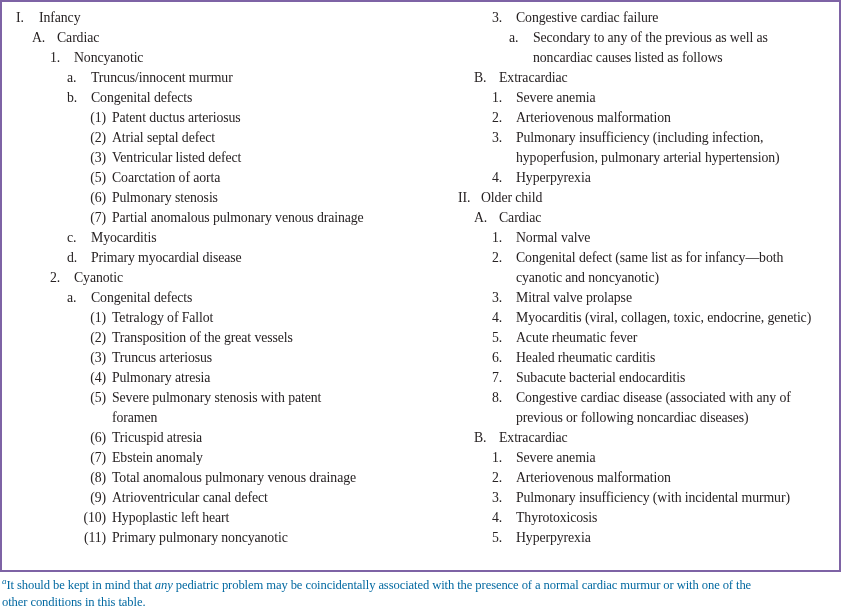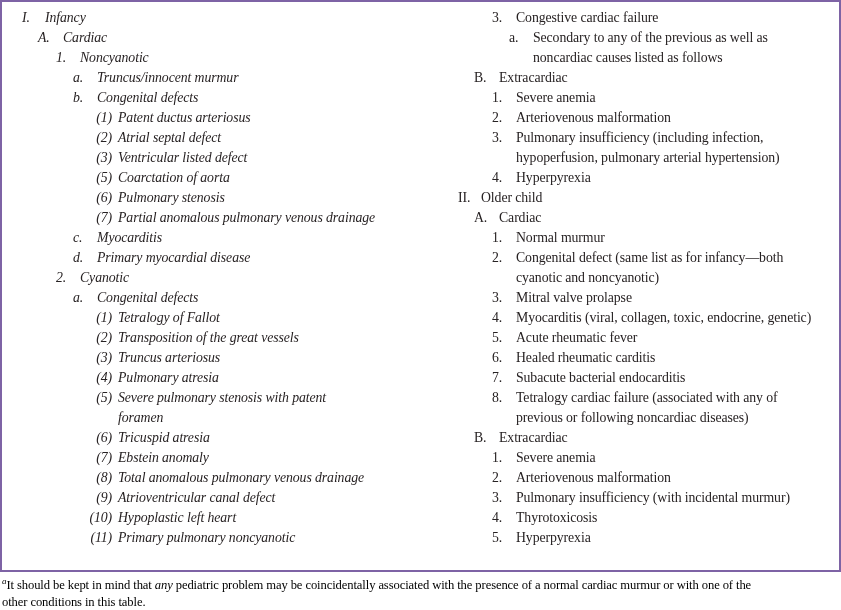--- a/index.html
+++ b/index.html
@@ -26,21 +26,21 @@
     border: 2px solid #7e63a5;
     background: #ffffff;
   }
   .col {
     position: absolute;
     top: 6px;
     font-size: 13.8px;
     line-height: 20px;
     letter-spacing: -0.1px;
   }
-  .col-left  { left: 20px;  width: 408px; font-style: italic; }
+  .col-left  { left: 14px;  width: 408px; }
   .col-right { left: 456px; width: 399px; }
 
   .item { white-space: pre; }
   .mk   { display: inline-block; white-space: pre; }
   .txt  { white-space: pre; }
 
   .l1 { padding-left: 23px; }
   .l1 .mk { width: 23px; margin-left: -23px; }
   .l2 { padding-left: 41px; }
   .l2 .mk { width: 25px; margin-left: -25px; }
@@ -59,21 +59,21 @@
 
   .footnote {
     position: absolute;
     left: 2px;
     top: 577px;
     width: 838px;
     font-size: 12.6px;
     line-height: 17px;
     letter-spacing: -0.1px;
     white-space: pre;
-    color: #000000;
+    color: #0369a1;
     font-family: Liberation Serif, serif;
   }
   .fn-sup {
     font-size: 9px;
     font-style: italic;
     vertical-align: super;
     line-height: 0;
   }
   .fn-it { font-style: italic; }
 </style>
@@ -116,29 +116,29 @@
         <div class="item l4"><span class="mk">a.</span><span class="txt">Secondary to any of the previous as well as
 noncardiac causes listed as follows</span></div>
         <div class="item l2"><span class="mk">B.</span><span class="txt">Extracardiac</span></div>
         <div class="item l3"><span class="mk">1.</span><span class="txt">Severe anemia</span></div>
         <div class="item l3"><span class="mk">2.</span><span class="txt">Arteriovenous malformation</span></div>
         <div class="item l3"><span class="mk">3.</span><span class="txt">Pulmonary insufficiency (including infection,
 hypoperfusion, pulmonary arterial hypertension)</span></div>
         <div class="item l3"><span class="mk">4.</span><span class="txt">Hyperpyrexia</span></div>
         <div class="item l1"><span class="mk">II.</span><span class="txt">Older child</span></div>
         <div class="item l2"><span class="mk">A.</span><span class="txt">Cardiac</span></div>
-        <div class="item l3"><span class="mk">1.</span><span class="txt">Normal murmur</span></div>
+        <div class="item l3"><span class="mk">1.</span><span class="txt">Normal valve</span></div>
         <div class="item l3"><span class="mk">2.</span><span class="txt">Congenital defect (same list as for infancy—both
 cyanotic and noncyanotic)</span></div>
         <div class="item l3"><span class="mk">3.</span><span class="txt">Mitral valve prolapse</span></div>
         <div class="item l3"><span class="mk">4.</span><span class="txt">Myocarditis (viral, collagen, toxic, endocrine, genetic)</span></div>
         <div class="item l3"><span class="mk">5.</span><span class="txt">Acute rheumatic fever</span></div>
         <div class="item l3"><span class="mk">6.</span><span class="txt">Healed rheumatic carditis</span></div>
         <div class="item l3"><span class="mk">7.</span><span class="txt">Subacute bacterial endocarditis</span></div>
-        <div class="item l3"><span class="mk">8.</span><span class="txt">Tetralogy cardiac failure (associated with any of
+        <div class="item l3"><span class="mk">8.</span><span class="txt">Congestive cardiac disease (associated with any of
 previous or following noncardiac diseases)</span></div>
         <div class="item l2"><span class="mk">B.</span><span class="txt">Extracardiac</span></div>
         <div class="item l3"><span class="mk">1.</span><span class="txt">Severe anemia</span></div>
         <div class="item l3"><span class="mk">2.</span><span class="txt">Arteriovenous malformation</span></div>
         <div class="item l3"><span class="mk">3.</span><span class="txt">Pulmonary insufficiency (with incidental murmur)</span></div>
         <div class="item l3"><span class="mk">4.</span><span class="txt">Thyrotoxicosis</span></div>
         <div class="item l3"><span class="mk">5.</span><span class="txt">Hyperpyrexia</span></div>
       </div>
   </div>
   <div class="footnote"><span class="fn-sup">a</span><span>It should be kept in mind that </span><span class="fn-it">any</span><span> pediatric problem may be coincidentally associated with the presence of a normal cardiac murmur or with one of the

